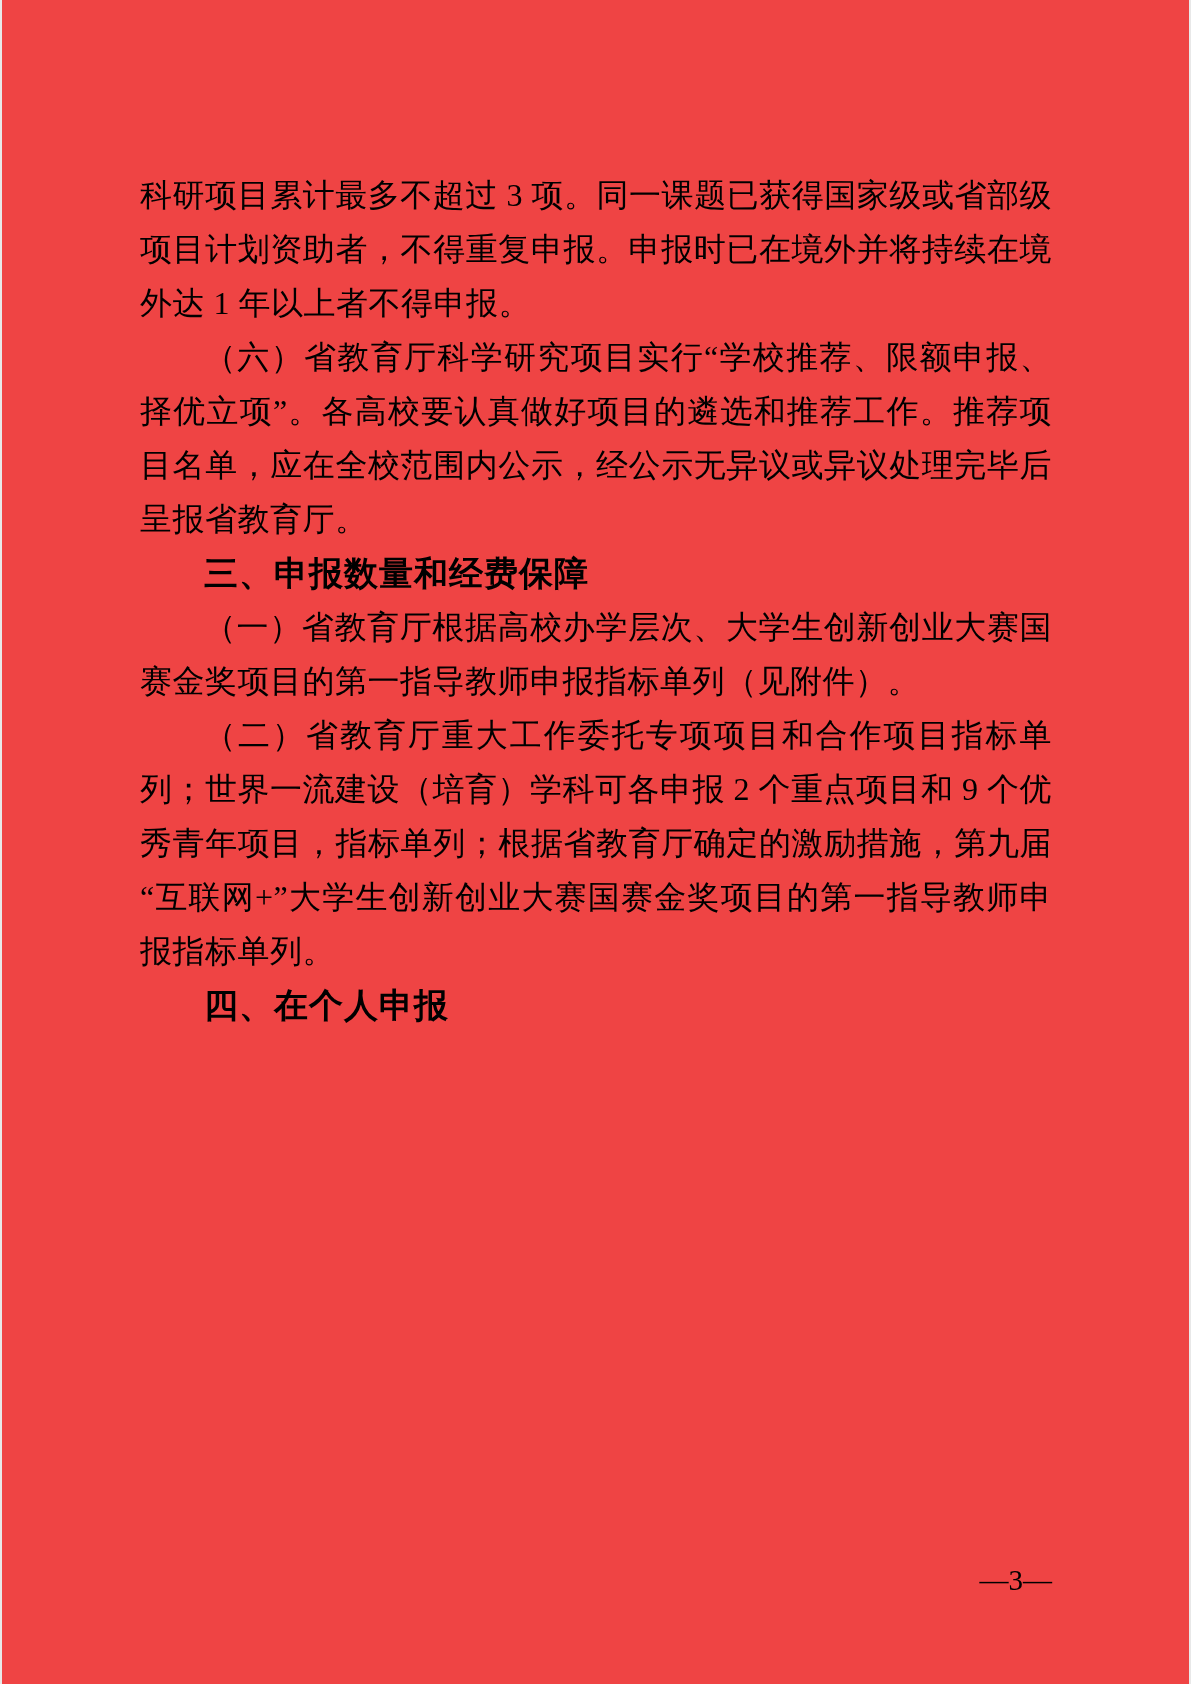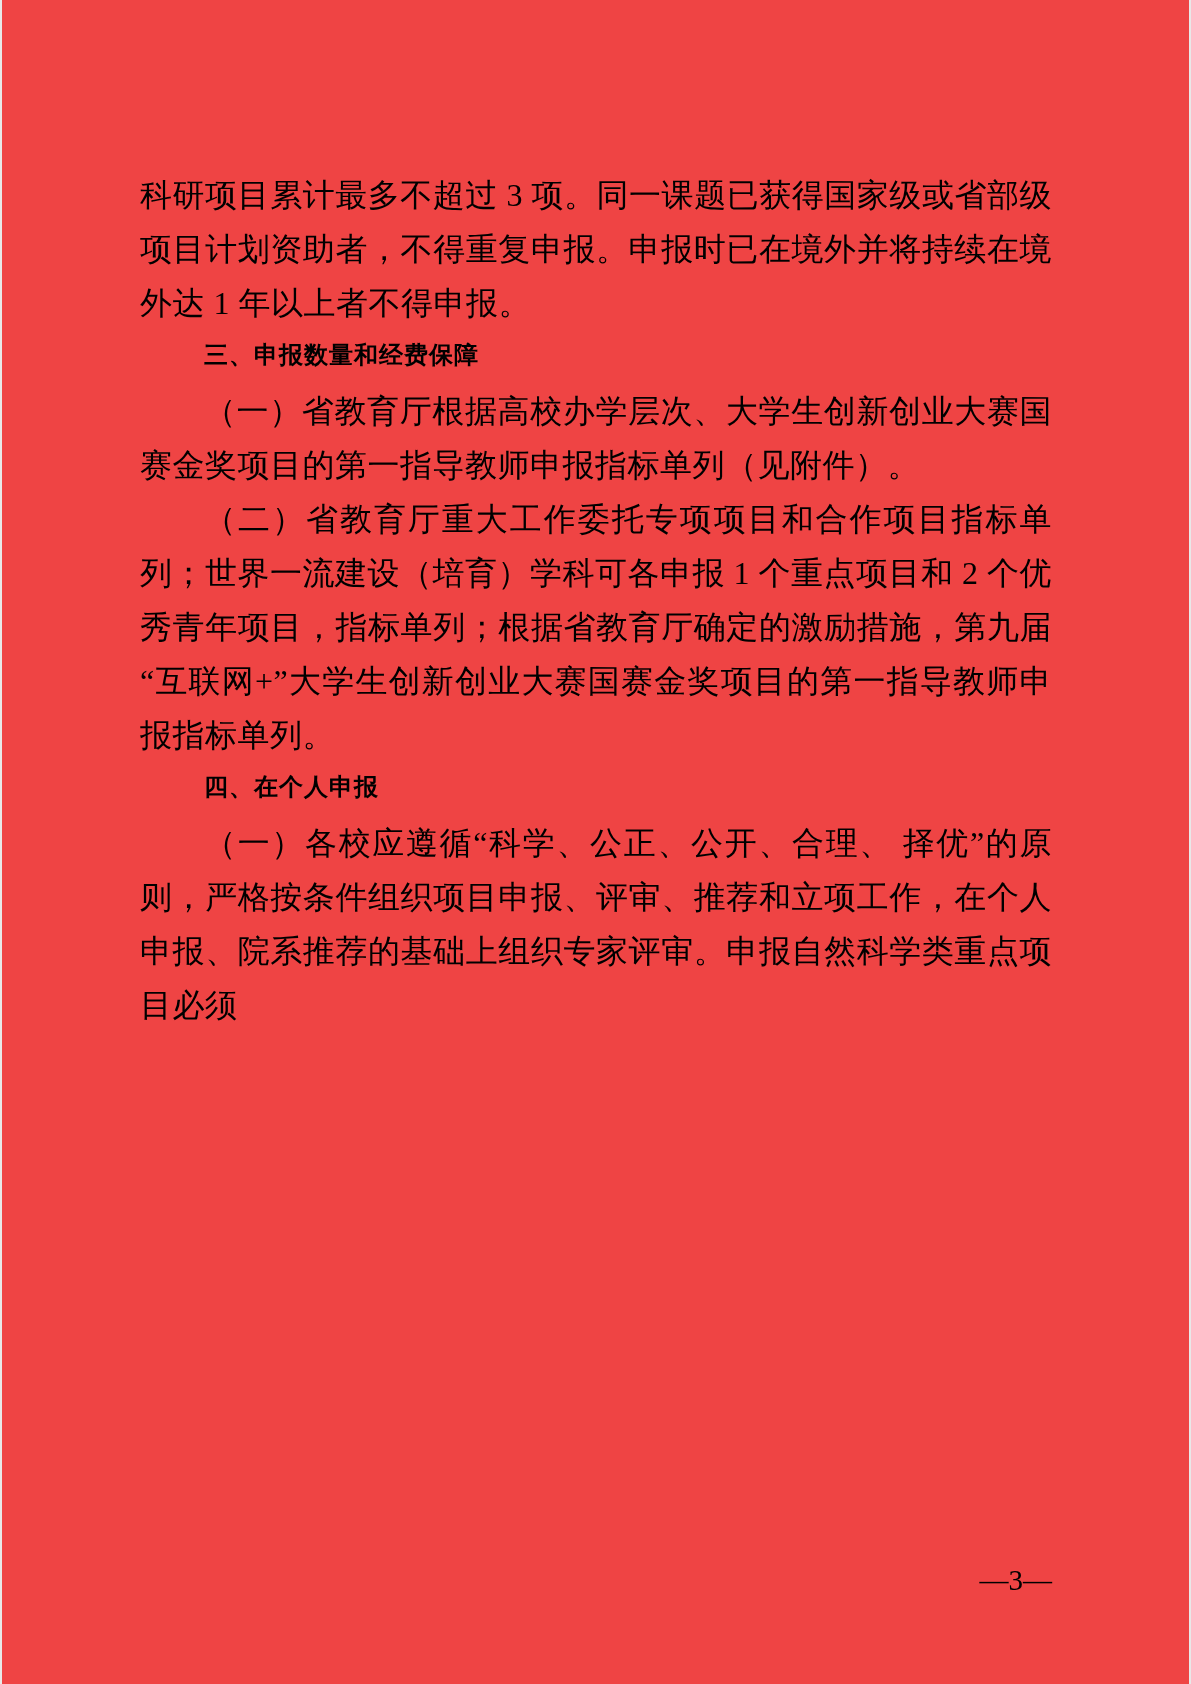--- a/index.html
+++ b/index.html
@@ -29,23 +29,23 @@
     font-size: 32px;
     line-height: 54px;
     text-align: justify;
     text-justify: inter-ideograph;
     letter-spacing: 0.5px;
   }
   .para.indent {
     text-indent: 64px;
   }
   .para.heading {
-    font-family: Liberation Mono, monospace;
+    font-family: Liberation Sans, sans-serif;
     font-weight: bold;
-    font-size: 24px;
+    font-size: 34px;
     letter-spacing: 1px;
     text-indent: 64px;
   }
   .footer {
     position: absolute;
     top: 1562px;
     left: 138px;
     width: 912px;
     text-align: right;
     color: #000000;
@@ -53,21 +53,21 @@
     font-size: 29px;
     line-height: 36px;
   }
 </style>
 </head>
 <body>
 
 <div class="page">
   <div class="content">
     <p class="para">科研项目累计最多不超过 3 项。同一课题已获得国家级或省部级项目计划资助者，不得重复申报。申报时已在境外并将持续在境外达 1 年以上者不得申报。</p>
+    <p class="para indent">（六）省教育厅科学研究项目实行“学校推荐、限额申报、择优立项”。各高校要认真做好项目的遴选和推荐工作。推荐项目名单，应在全校范围内公示，经公示无异议或异议处理完毕后呈报省教育厅。</p>
     <p class="para heading">三、申报数量和经费保障</p>
     <p class="para indent">（一）省教育厅根据高校办学层次、大学生创新创业大赛国赛金奖项目的第一指导教师申报指标单列（见附件）。</p>
-    <p class="para indent">（二）省教育厅重大工作委托专项项目和合作项目指标单列；世界一流建设（培育）学科可各申报 1 个重点项目和 2 个优秀青年项目，指标单列；根据省教育厅确定的激励措施，第九届“互联网+”大学生创新创业大赛国赛金奖项目的第一指导教师申报指标单列。</p>
+    <p class="para indent">（二）省教育厅重大工作委托专项项目和合作项目指标单列；世界一流建设（培育）学科可各申报 2 个重点项目和 9 个优秀青年项目，指标单列；根据省教育厅确定的激励措施，第九届“互联网+”大学生创新创业大赛国赛金奖项目的第一指导教师申报指标单列。</p>
     <p class="para heading">四、在个人申报</p>
-    <p class="para indent">（一）各校应遵循“科学、公正、公开、合理、 择优”的原则，严格按条件组织项目申报、评审、推荐和立项工作，在个人申报、院系推荐的基础上组织专家评审。申报自然科学类重点项目必须</p>
   </div>
 
   <div class="footer">—3—</div>
 </div>
 
 </body></html>

